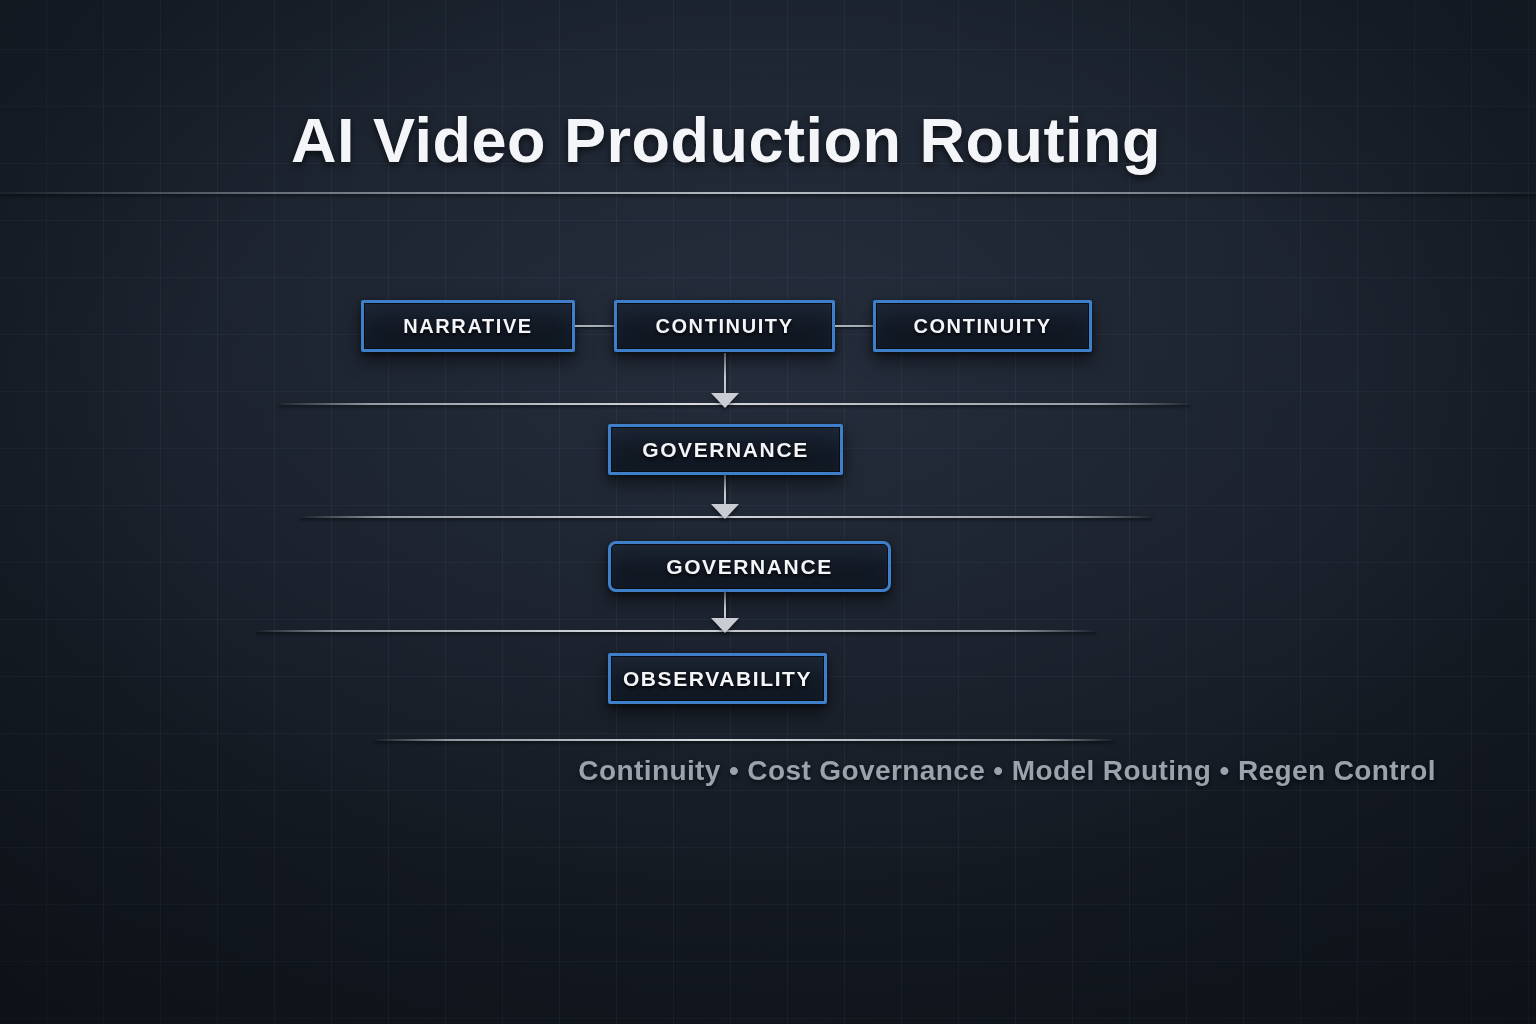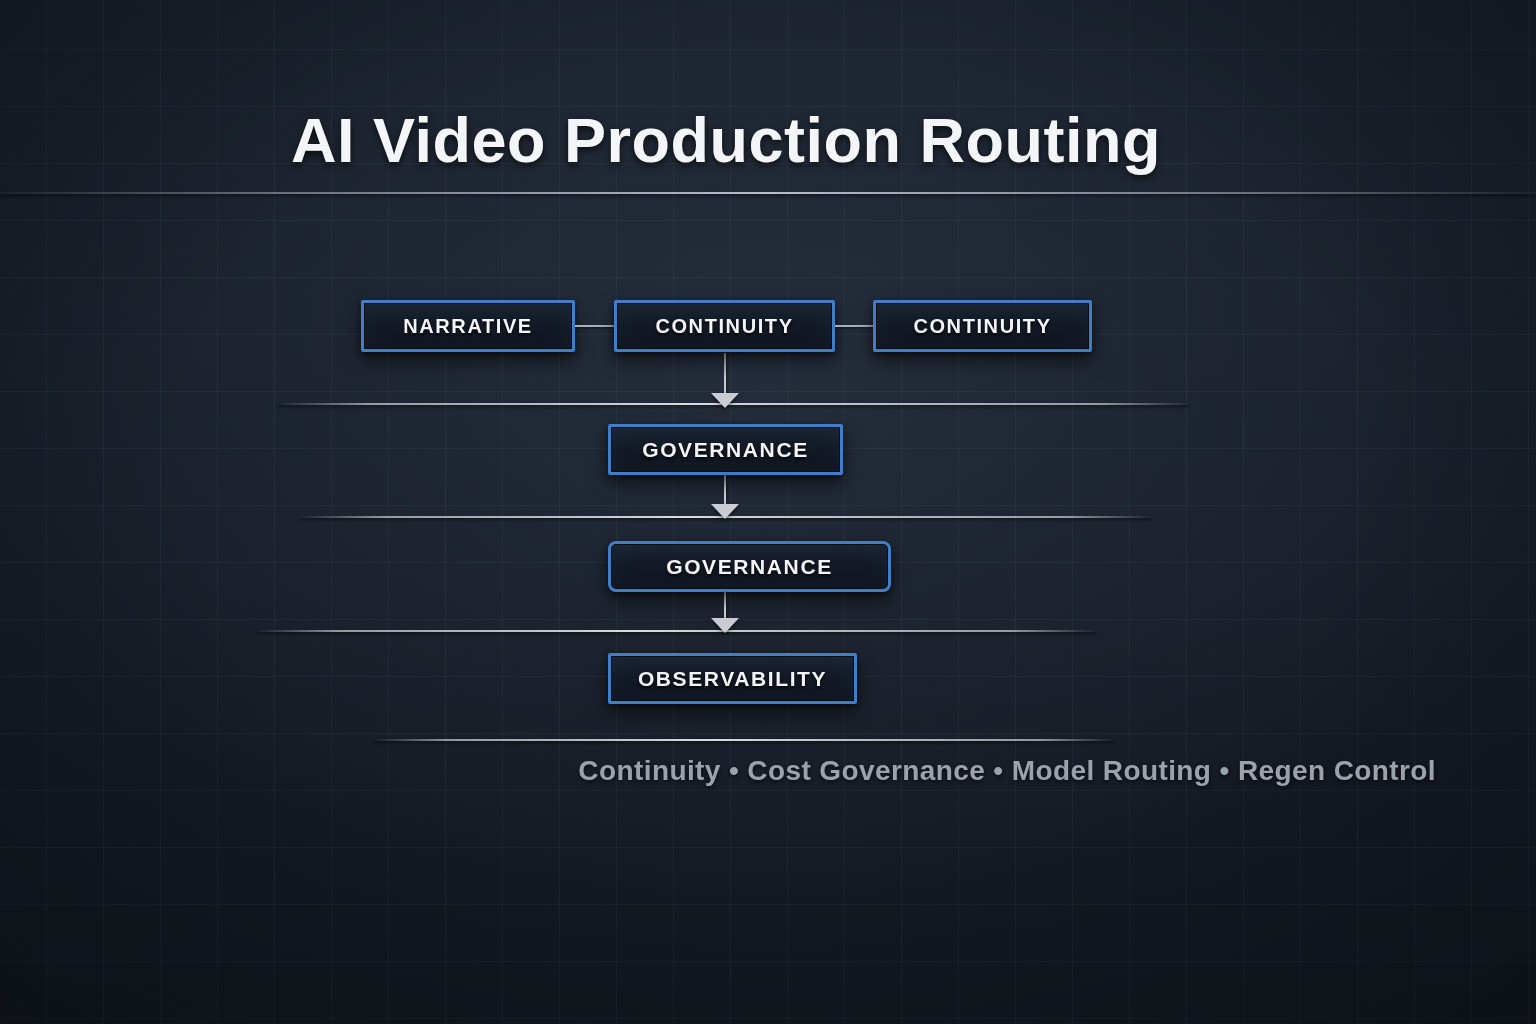--- a/index.html
+++ b/index.html
@@ -93,21 +93,21 @@
       inset 0 0 22px rgba(64, 118, 186, 0.08);
   }
   .node.small { font-size: 20px; }
   .node.main  { font-size: 21px; }
 
   #node-narrative     { left: 361px; top: 300px; width: 214px; height: 52px; }
   #node-validation    { left: 614px; top: 300px; width: 221px; height: 52px; }
   #node-continuity    { left: 873px; top: 300px; width: 219px; height: 52px; }
   #node-production    { left: 608px; top: 424px; width: 235px; height: 51px; }
   #node-governance    { left: 608px; top: 541px; width: 283px; height: 51px; border-radius: 8px; }
-  #node-observability { left: 608px; top: 653px; width: 249px; height: 51px; }
+  #node-observability { left: 608px; top: 653px; width: 219px; height: 51px; }
 
   .h-conn {
     position: absolute;
     top: 325px; height: 2px;
     background: #a9b0ba;
     box-shadow: 0 1px 2px rgba(0, 0, 0, 0.5);
   }
   #conn-1 { left: 575px; width: 39px; }
   #conn-2 { left: 835px; width: 38px; }
 

